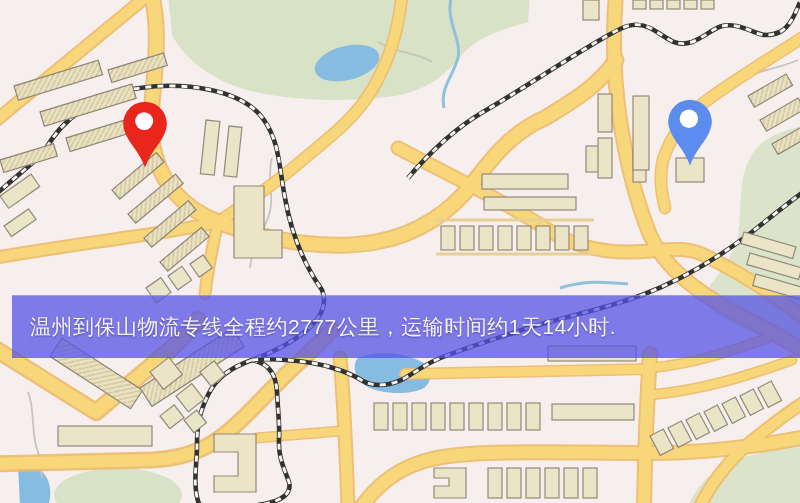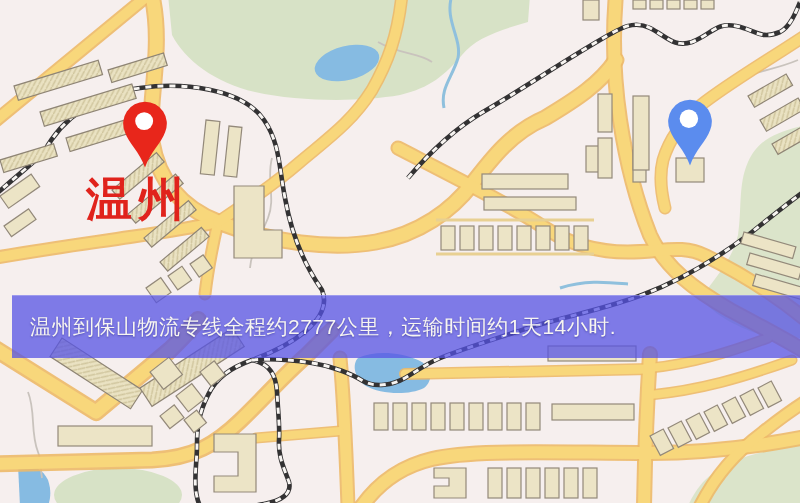--- a/index.html
+++ b/index.html
@@ -266,15 +266,14 @@
   <svg class="pin pin-origin" viewBox="0 0 40 52">
     <path d="M20,50 C16.2,38.5 8.2,32.5 5.6,24.5 A15.6,15.6 0 1 1 34.4,24.5 C31.8,32.5 23.8,38.5 20,50 Z" fill="#e8261b"></path>
     <circle cx="19.4" cy="16.8" r="6.4" fill="#ffffff"></circle>
   </svg>
 
   <svg class="pin pin-destination" viewBox="0 0 40 52">
     <path d="M20,50 C16.2,38.5 8.2,32.5 5.6,24.5 A15.6,15.6 0 1 1 34.4,24.5 C31.8,32.5 23.8,38.5 20,50 Z" fill="#5b8cee"></path>
     <circle cx="19.2" cy="16.5" r="6.6" fill="#ffffff"></circle>
   </svg>
 
-  <div class="city-label label-origin" style="color: rgb(224, 35, 28);">温州</div>
 
 </div>
 
 </body></html>

